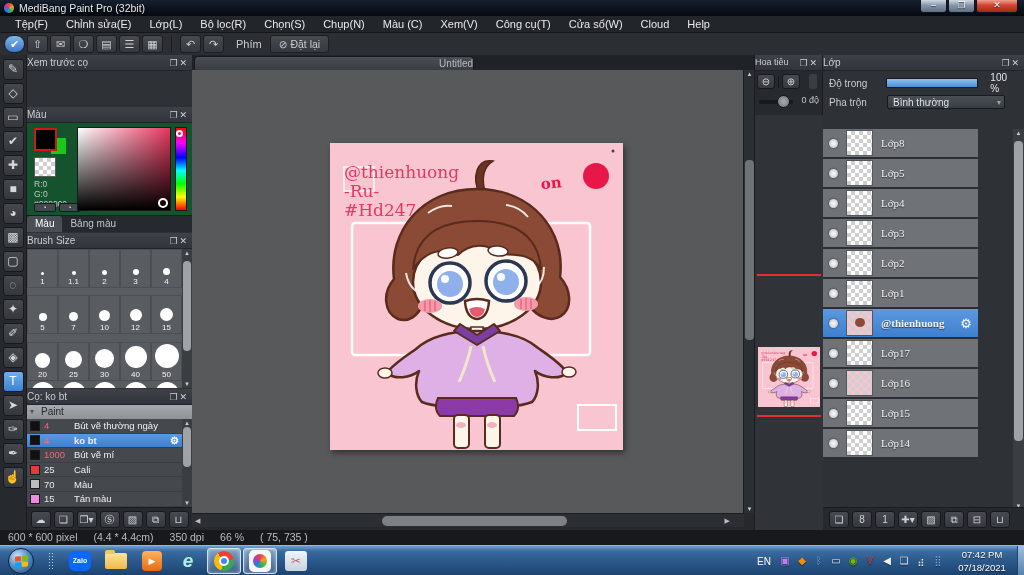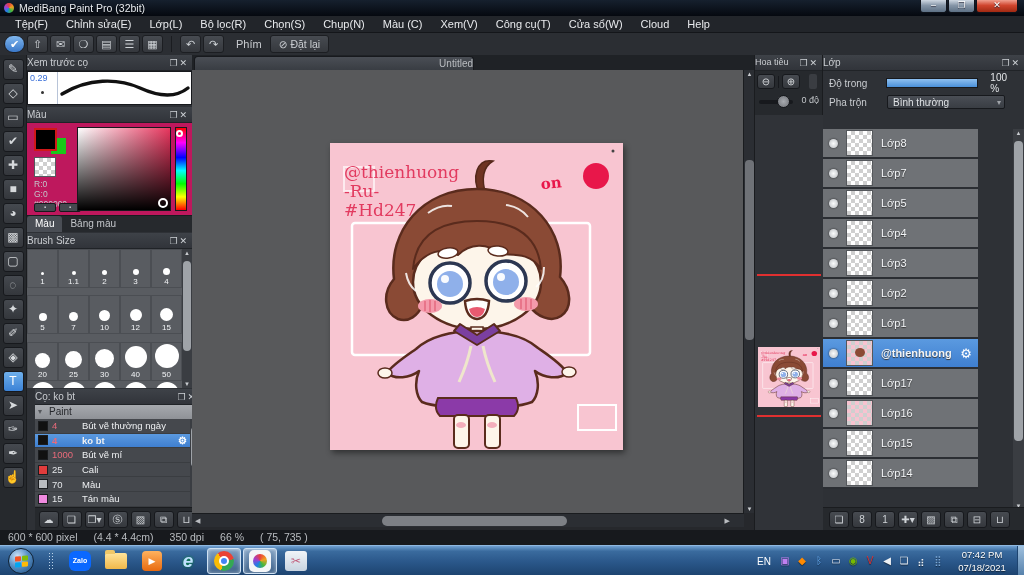--- a/index.html
+++ b/index.html
@@ -51,21 +51,21 @@
     border-bottom:1px solid #202327; font-size:10px; color:#c9ccd0; line-height:15px; }
   .panel-hdr .hicons { position:absolute; right:3px; top:1px; font-size:9px; color:#cfd3d7; letter-spacing:2px; }
 
   .preview-panel { position:absolute; left:0; top:0; width:165px; height:50px; }
   .preview-body { position:relative; height:34px; background:#fff; border:1px solid #17191d; }
   .preview-badge { position:absolute; left:0; top:0; width:30px; height:32px; background:#fff;
     border-right:1px solid #b8c4d8; color:#3a6fd8; font-size:9px; padding:1px 2px; }
   .preview-badge i { display:block; width:3px; height:3px; background:#333; border-radius:50%; margin:8px auto 0; }
 
   .color-panel { position:absolute; left:0; top:52px; width:165px; height:125px; }
-  .color-body { position:relative; height:92px; background:#be185d; }
+  .color-body { position:relative; height:92px; background:#14532d; }
   .sw-fg { position:absolute; left:7px; top:5px; width:23px; height:23px; background:#000; border:2px solid #d01818; z-index:2; }
   .sw-bg { position:absolute; left:24px; top:15px; width:15px; height:16px; background:#19c819; z-index:1; }
   .checker { background-color:#fff;
     background-image:linear-gradient(45deg,#cfcfcf 25%,transparent 25%,transparent 75%,#cfcfcf 75%),
                      linear-gradient(45deg,#cfcfcf 25%,transparent 25%,transparent 75%,#cfcfcf 75%);
     background-size:8px 8px; background-position:0 0,4px 4px; }
   .sw-tr { position:absolute; left:7px; top:34px; width:22px; height:20px; border:1px solid #55595f; }
   .rgb { position:absolute; left:7px; top:56px; color:#c3c6ca; font-size:8.5px; line-height:10px; }
   .mini-btn { position:absolute; top:80px; width:22px; height:9px; background:#45494f; border:1px solid #17191d;
     border-radius:2px; color:#c9ccd0; font-size:6px; line-height:7px; text-align:center; }
@@ -84,21 +84,21 @@
     display:grid; grid-template-columns:repeat(5,1fr); }
   .bs-cell { height:39px; border:1px solid #4b4e53; display:flex; flex-direction:column; align-items:center; justify-content:flex-end; padding-bottom:1px; }
   .bs-dot { background:#fff; border-radius:50%; margin-bottom:2px; flex:none; }
   .bs-num { color:#f2f4f6; font-size:8px; line-height:9px; }
   .bs-extra { position:absolute; left:0; bottom:-18px; width:155px; display:flex; justify-content:space-around; }
   .bs-extra i { width:24px; height:24px; background:#fff; border-radius:50%; }
   .bs-scroll { position:absolute; right:0; top:0; width:10px; height:139px; background:#3a3d42; }
   .bs-scroll .thumb { position:absolute; left:1px; top:12px; width:8px; height:90px; background:#9fa3a8; border-radius:4px; }
   .scroll-arrow { position:absolute; left:0; width:10px; font-size:6px; color:#c9ccd0; text-align:center; }
 
-  .brush-panel { position:absolute; left:8px; top:334px; width:165px; height:160px; }
+  .brush-panel { position:absolute; left:0; top:334px; width:165px; height:160px; }
   .brush-group { height:14px; background:linear-gradient(#a6a9ae,#8f9297); color:#26282c; font-size:10px;
     line-height:13px; padding-left:14px; position:relative; }
   .brush-group:before { content:"▾"; position:absolute; left:3px; top:0; font-size:8px; color:#55585c; }
   .brush-rows { height:88px; overflow:hidden; background:#3f4247; padding-right:10px; position:relative; }
   .brush-row { height:14.6px; display:flex; align-items:center; background:#45484d; border-bottom:1px solid #3a3d41;
     padding-left:3px; gap:4px; position:relative; }
   .brush-row.selected { background:linear-gradient(#5b9ae0,#3f7fd0); font-weight:bold; }
   .brush-sw { width:10px; height:10px; border:1px solid #1a1c1f; background:#111; flex:none; }
   .brush-size { width:26px; color:#e4e6e9; font-size:9.5px; text-align:left; flex:none; }
   .brush-size.red { color:#e86a7a; }
@@ -146,21 +146,21 @@
   .l-label { width:58px; color:#c9ccd0; font-size:10px; }
   .op-track { position:relative; width:95px; height:10px; border:1px solid #17191d; background:#26292d; }
   .op-fill { position:absolute; left:0; top:0; height:100%; width:100%; background:linear-gradient(#8ec0f0,#4a90d9); }
   .op-val { margin-left:12px; color:#e4e6e9; font-size:10px; }
   .blend-dd { position:relative; width:118px; height:14px; background:linear-gradient(#4a4e55,#393d43);
     border:1px solid #17191d; border-radius:2px; color:#dfe2e5; font-size:10px; line-height:13px; padding-left:5px; }
   .blend-dd:after { content:"▾"; position:absolute; right:3px; top:0; font-size:8px; color:#9fa3a8; }
   .chk-row { display:flex; gap:6px; padding:4px 6px 2px; }
   .chk { display:flex; align-items:center; gap:3px; color:#9fa3a8; font-size:9px; }
   .chk i { width:9px; height:9px; border:1px solid #8a8d92; background:#26292d; }
-  .layers-list { position:absolute; left:0; top:74px; width:163px; height:381px; overflow:hidden; background:#2e3136; padding-right:8px; }
+  .layers-list { position:absolute; left:0; top:74px; width:163px; height:381px; overflow:hidden; background:#2e3136; padding-right:8px;font-family:Liberation Serif, serif; }
   .layer-row { position:relative; height:30px; background:#6f7276; border-bottom:2px solid #2b2e33;
     display:flex; align-items:center; gap:8px; padding-left:6px; }
   .layer-row.selected { background:linear-gradient(#5b9ae0,#3f7fd0); }
   .vis-dot { width:9px; height:9px; border-radius:50%; background:radial-gradient(#fafbfc,#b9bcc0); box-shadow:0 0 2px #222; flex:none; }
   .layer-thumb { width:27px; height:26px; border:1px solid #55585c; flex:none; position:relative; }
   .thumb-pink { background-color:#f7c3d0; }
   .thumb-art { background-color:#f7c3d0; }
   .thumb-art:after { content:""; position:absolute; left:8px; top:7px; width:10px; height:9px; background:#8a4a35; border-radius:50%; }
   .layer-name { color:#f2f4f6; font-size:11px; text-shadow:0 1px 1px #333; }
   .layer-row.selected .layer-name { font-weight:bold; }
@@ -336,26 +336,20 @@
         <button class="tool-btn">✑</button>
         <button class="tool-btn">✒</button>
         <button class="tool-btn">☝</button>
       </div>
 
     <div class="panels-col">
 
       <div class="preview-panel">
         <div class="panel-hdr"><span>Xem trước cọ</span>
           <span class="hicons"><span>❐</span><span>✕</span></span></div>
-        <div class="preview-body">
-          <svg width="163" height="32">
-            <path d="M34 22 C60 6 90 6 112 16 C134 26 150 24 160 16" fill="none" stroke="#111" stroke-width="3.4" stroke-linecap="round"></path>
-          </svg>
-          <div class="preview-badge"><span>0.29</span><i></i></div>
-        </div>
       </div>
 
       <div class="color-panel">
         <div class="panel-hdr"><span>Màu</span>
           <span class="hicons"><span>❐</span><span>✕</span></span></div>
         <div class="color-body">
           <div class="sw-bg"></div>
           <div class="sw-fg"></div>
           <div class="sw-tr checker"></div>
           <div class="rgb">
@@ -608,26 +602,20 @@
       </div>
       <div class="layers-list">
 
           <div class="layer-row">
             <span class="vis-dot"></span>
             <span class="layer-thumb checker"></span>
             <span class="layer-name">Lớp8</span>
 
           </div>
 
-          <div class="layer-row">
-            <span class="vis-dot"></span>
-            <span class="layer-thumb checker"></span>
-            <span class="layer-name">Lớp7</span>
-
-          </div>
 
 
           <div class="layer-row">
             <span class="vis-dot"></span>
             <span class="layer-thumb checker"></span>
             <span class="layer-name">Lớp5</span>
 
           </div>
 
           <div class="layer-row">

